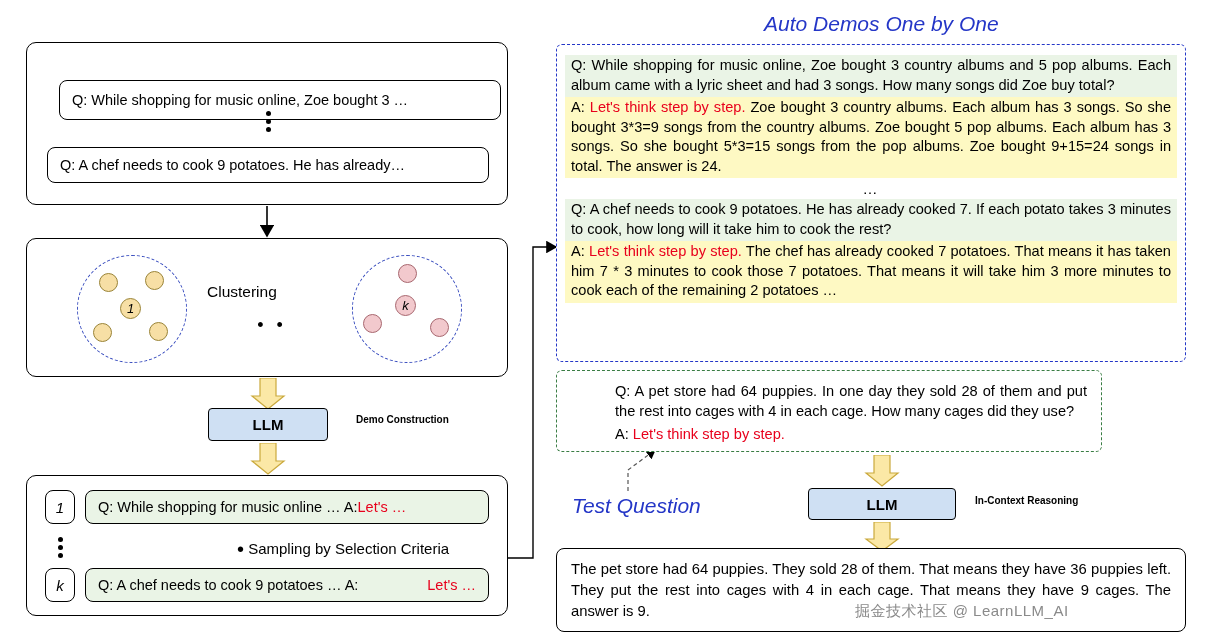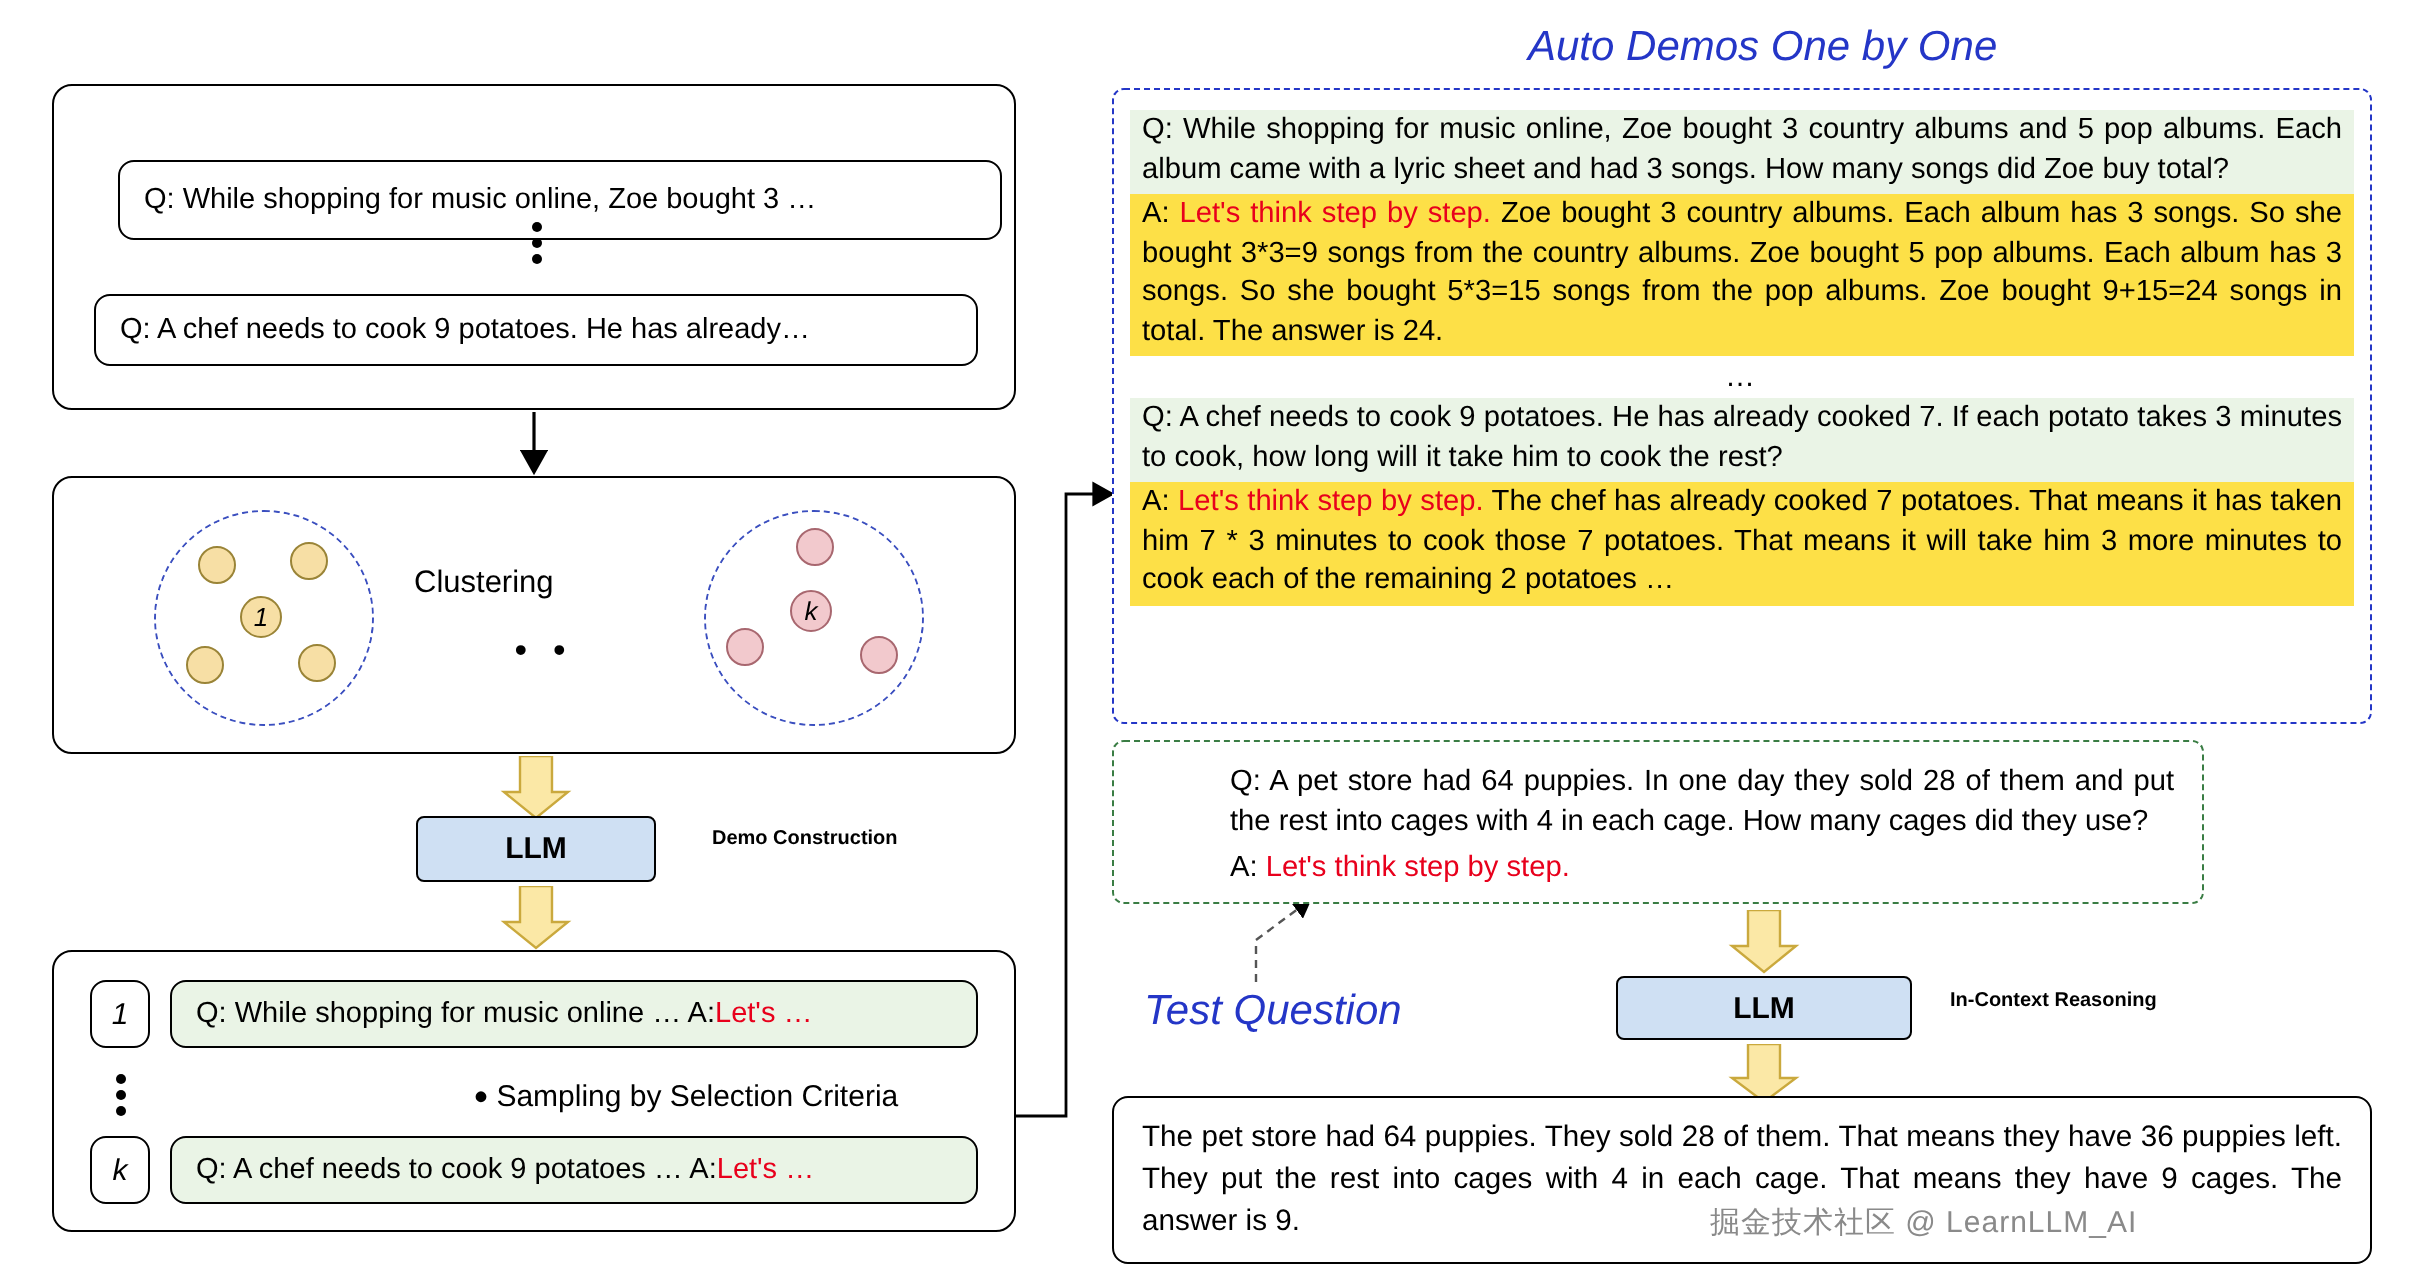--- a/index.html
+++ b/index.html
@@ -122,21 +122,21 @@
   }
   .qline {
     background: #eaf4e6;
     font-size: 14.6px;
     line-height: 19.5px;
     text-align: justify;
     padding: 1px 6px 2px 6px;
     box-sizing: border-box;
   }
   .aline {
-    background: #fde047;
+    background: #fef9c3;
     font-size: 14.6px;
     line-height: 19.5px;
     text-align: justify;
     padding: 1px 6px 2px 6px;
     box-sizing: border-box;
   }
   .plain-line {
     font-size: 14.6px;
     line-height: 20px;
     text-align: justify;
@@ -236,21 +236,21 @@
         <div class="dot"></div>
         <div class="dot"></div>
     </div>
 
     <div class="abs" style="left:210px; top:62px; font-size:15px;">
       <span style="font-size:20px; vertical-align:-2px;">•</span>
       <span>Sampling by Selection Criteria</span>
     </div>
 
     <div class="idx-box" style="position:absolute; left:18px; top:92px; width:30px; height:34px;">k</div>
-    <div class="qbox-green" style="position:absolute; left:58px; top:92px; width:404px; height:34px;">
+    <div class="qbox-green" style="position:absolute; left:58px; top:92px; width:404px; height:34px;justify-content:space-between;">
       <span>Q: A chef needs to cook 9 potatoes … A: </span>
         <span class="red">Let's …</span>
     </div>
   </div>
 
   <div class="abs label-blue-italic" style="left:764px; top:12px;">Auto Demos One by One</div>
 
   <div class="dashed-blue abs" style="left:556px; top:44px; width:630px; height:318px;">
 
     <div class="qline" style="margin:10px 8px 0 8px;">Q: While shopping for music online, Zoe bought 3 country albums and 5 pop albums. Each album came with a lyric sheet and had 3 songs. How many songs did Zoe buy total?</div>

